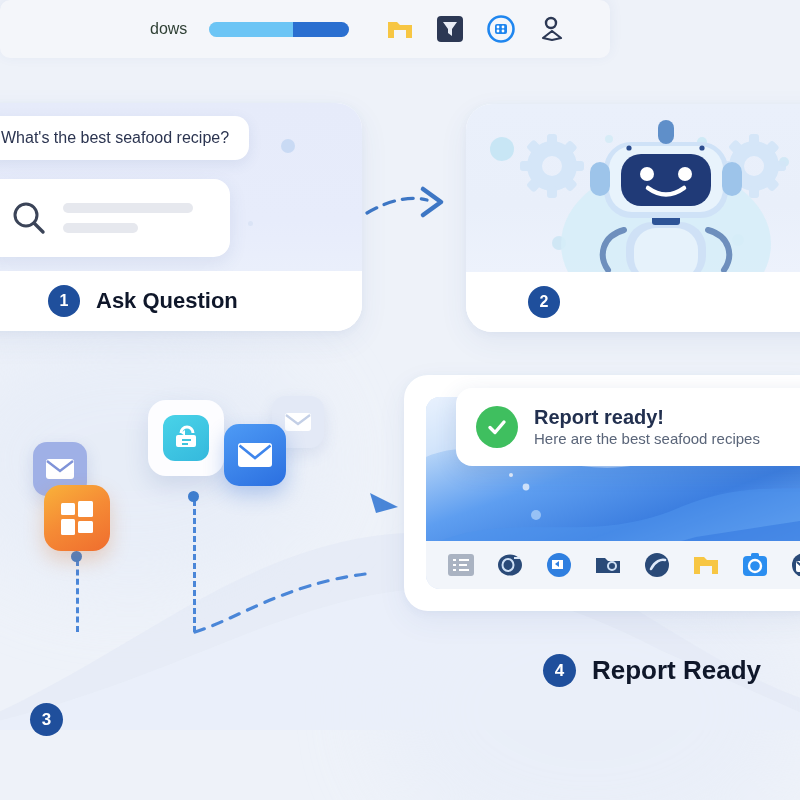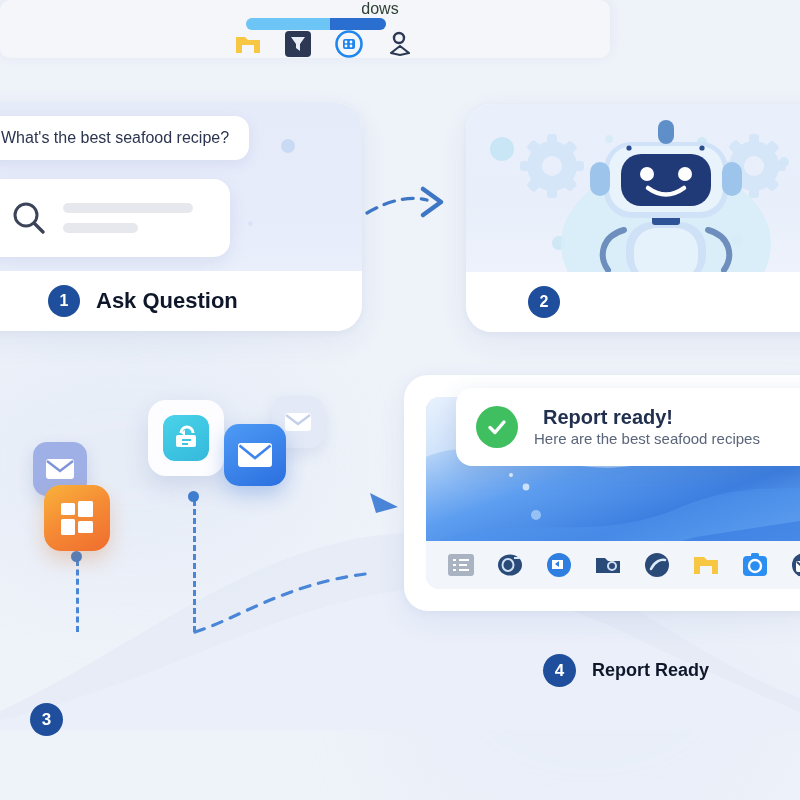--- a/index.html
+++ b/index.html
@@ -73,21 +73,21 @@
     background: linear-gradient(180deg,#eaf0fb 0%, #e9effa 60%, #edf2fc 100%);
   }
   #card2 .card-foot { padding-left:62px; }
   #card1 .card-foot { padding-left:100px; }
 
   
   #card3 {
     left:-140px; top:625px; width:610px; height:58px;
     border-radius:10px; background:#f4f6fa;
     box-shadow:0 -2px 14px rgba(60,90,150,.07);
-    display:flex; align-items:center;flex-direction:column;
+    display:flex; align-items:center;
   }
   .tb-label { font-size:16px; color:#2f4035; margin-left:150px; white-space:nowrap; }
   .progress-track {
     width:140px; height:15px; border-radius:8px; margin-left:22px;
     overflow:hidden; display:flex; background:#dfe6f0;
   }
   .progress-done { background:#6cc5f5; height:100%; }
   .progress-rest { background:#2a6fd0; height:100%; flex:1; }
   .tb-icons { display:flex; align-items:center; gap:24px; margin-left:38px; }
 
@@ -105,32 +105,32 @@
   .notif {
     position:absolute; left:52px; top:13px; width:420px; height:78px;
     background:#fff; border-radius:16px;
     box-shadow:0 6px 22px rgba(50,80,140,.14);
     display:flex; align-items:center; padding-left:20px; gap:16px;
   }
   .check-circle {
     width:42px; height:42px; border-radius:50%; background:#3fbf5f; flex:none;
     display:flex; align-items:center; justify-content:center;
   }
-  .notif-title { font-size:20px; font-weight:bold; color:#22304f; line-height:1.15;margin-left:9px; }
+  .notif-title { font-size:20px; font-weight:bold; color:#22304f; line-height:1.15; }
   .notif-sub { font-size:15px; color:#5a6579; white-space:nowrap; line-height:1.3; }
 
   
   .app-icon { position:absolute; border-radius:14px; display:flex; align-items:center; justify-content:center; }
   .stem { position:absolute; width:0; border-left:3px dashed #4a86d8; }
   .stem-dot { position:absolute; width:11px; height:11px; border-radius:50%; background:#3f7fd0; }
 
   
   .step-out { position:absolute; display:flex; align-items:center; }
   .step-out .step-badge { width:33px; height:33px; font-size:17px; }
-  .step-out .step-title { font-size:18px; }
+  .step-out .step-title { font-size:26px; }
 </style>
 </head>
 <body>
 
 <div class="stage">
 
   <div class="bg-blob b1"></div>
   <div class="bg-blob b2"></div>
 
   <svg class="wave" viewBox="0 0 800 400">

